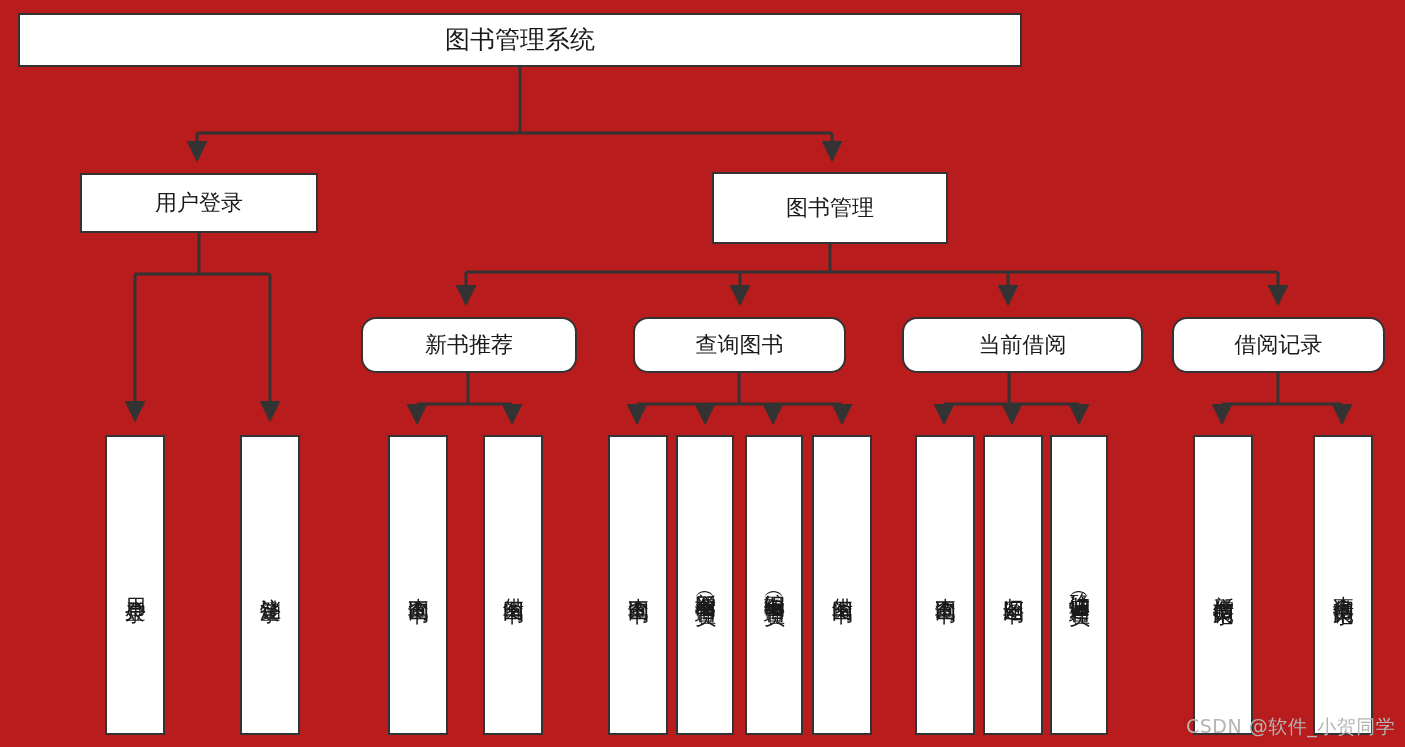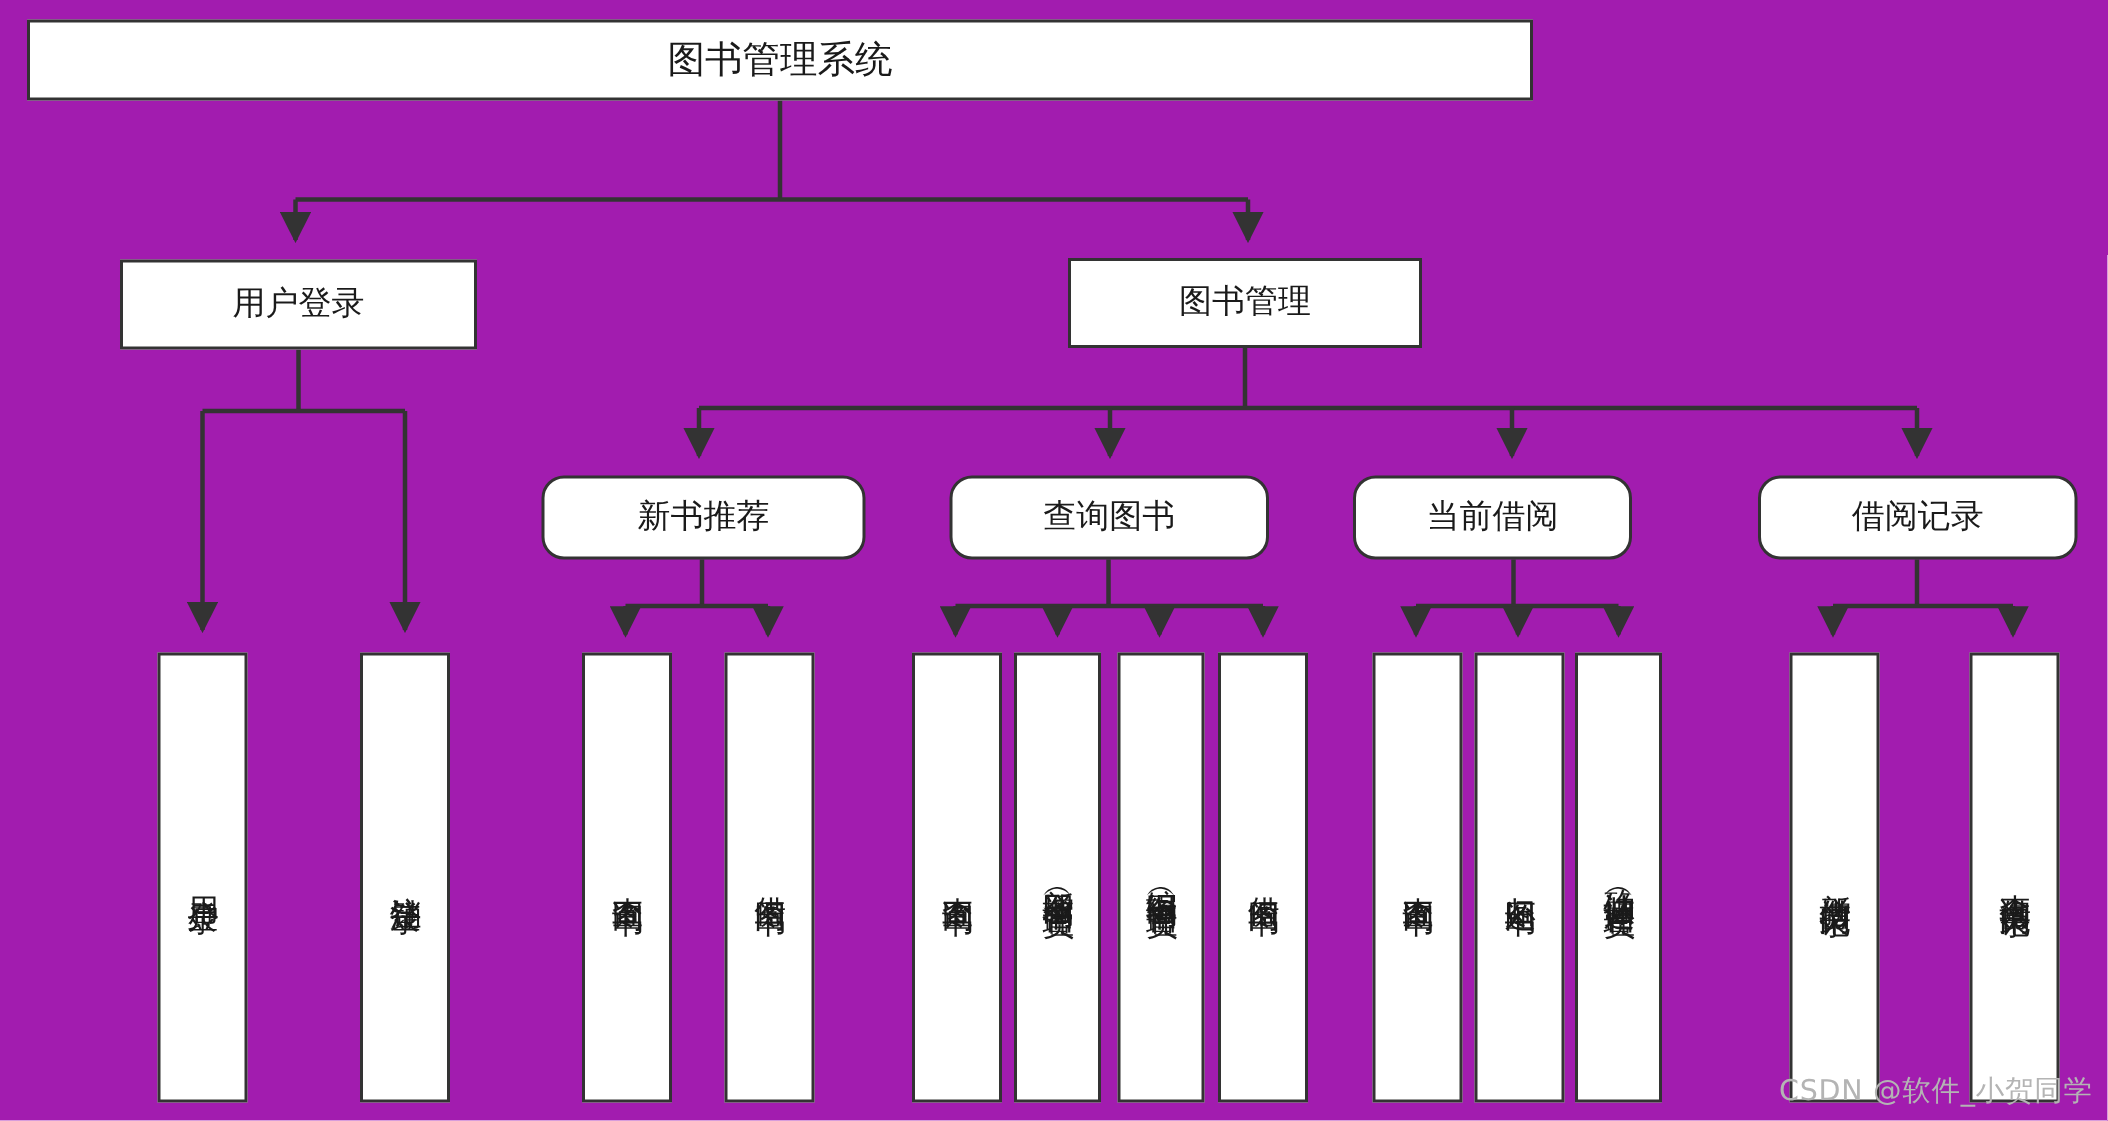--- a/index.html
+++ b/index.html
@@ -7,21 +7,21 @@
     padding: 0;
     background: #ffffff;
   }
   body {
     font-family: "DejaVu Sans", "Liberation Sans", sans-serif;
   }
   #canvas {
     position: relative;
     width: 1405px;
     height: 747px;
-    background: #a21caf;
+    background: #b91c1c;
     overflow: hidden;
   }
   #wires {
     position: absolute;
     left: 0;
     top: 0;
     width: 1405px;
     height: 747px;
     pointer-events: none;
   }
@@ -130,33 +130,33 @@
   </svg>
 
   <div class="node node-root" style="left:18px; top:13px; width:1004px; height:54px;">
     <span class="label">图书管理系统</span>
   </div>
 
   <div class="node node-l2" style="left:80px; top:173px; width:238px; height:60px;">
     <span class="label">用户登录</span>
   </div>
 
-  <div class="node node-l2" style="left:712px; top:172px; width:236px; height:60px;">
+  <div class="node node-l2" style="left:712px; top:172px; width:236px; height:72px;">
     <span class="label">图书管理</span>
   </div>
 
   <div class="node node-l3" style="left:361px; top:317px; width:216px; height:56px;">
     <span class="label">新书推荐</span>
   </div>
 
   <div class="node node-l3" style="left:633px; top:317px; width:213px; height:56px;">
     <span class="label">查询图书</span>
   </div>
 
-  <div class="node node-l3" style="left:902px; top:317px; width:186px; height:56px;">
+  <div class="node node-l3" style="left:902px; top:317px; width:241px; height:56px;">
     <span class="label">当前借阅</span>
   </div>
 
   <div class="node node-l3" style="left:1172px; top:317px; width:213px; height:56px;">
     <span class="label">借阅记录</span>
   </div>
 
   <div class="node node-leaf" style="left:105px; top:435px; width:60px; height:300px;">
     <span class="label">用户登录</span>
   </div>

